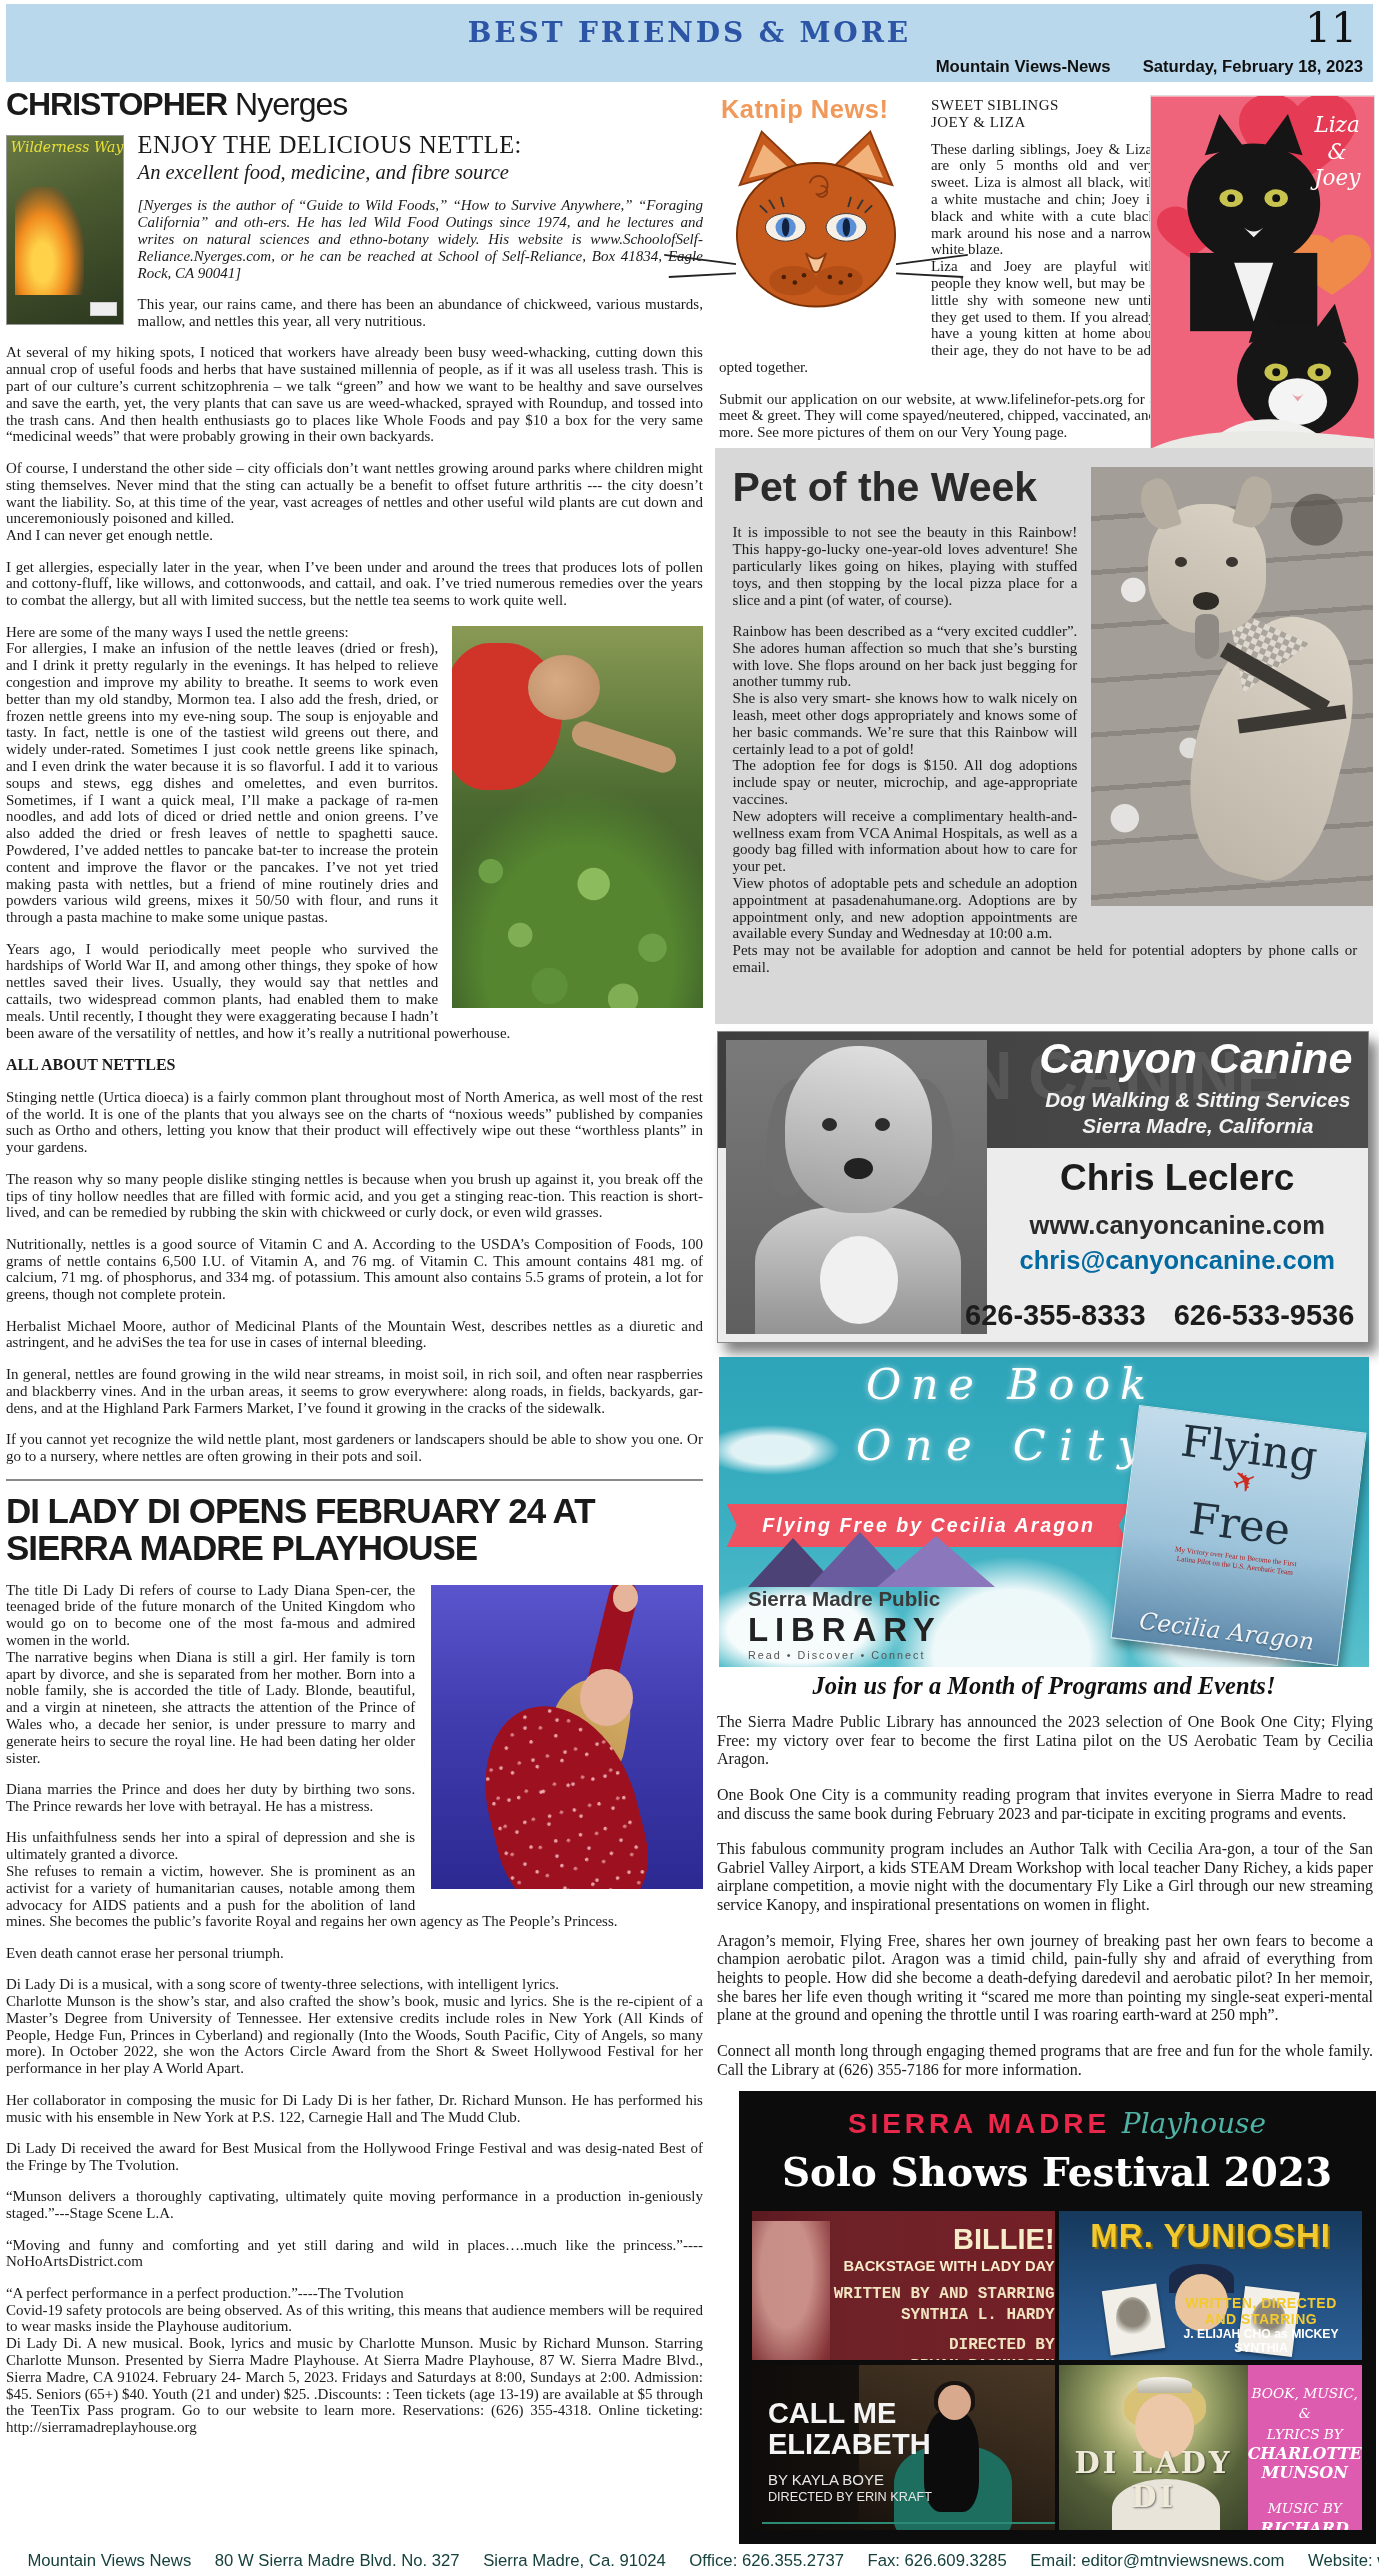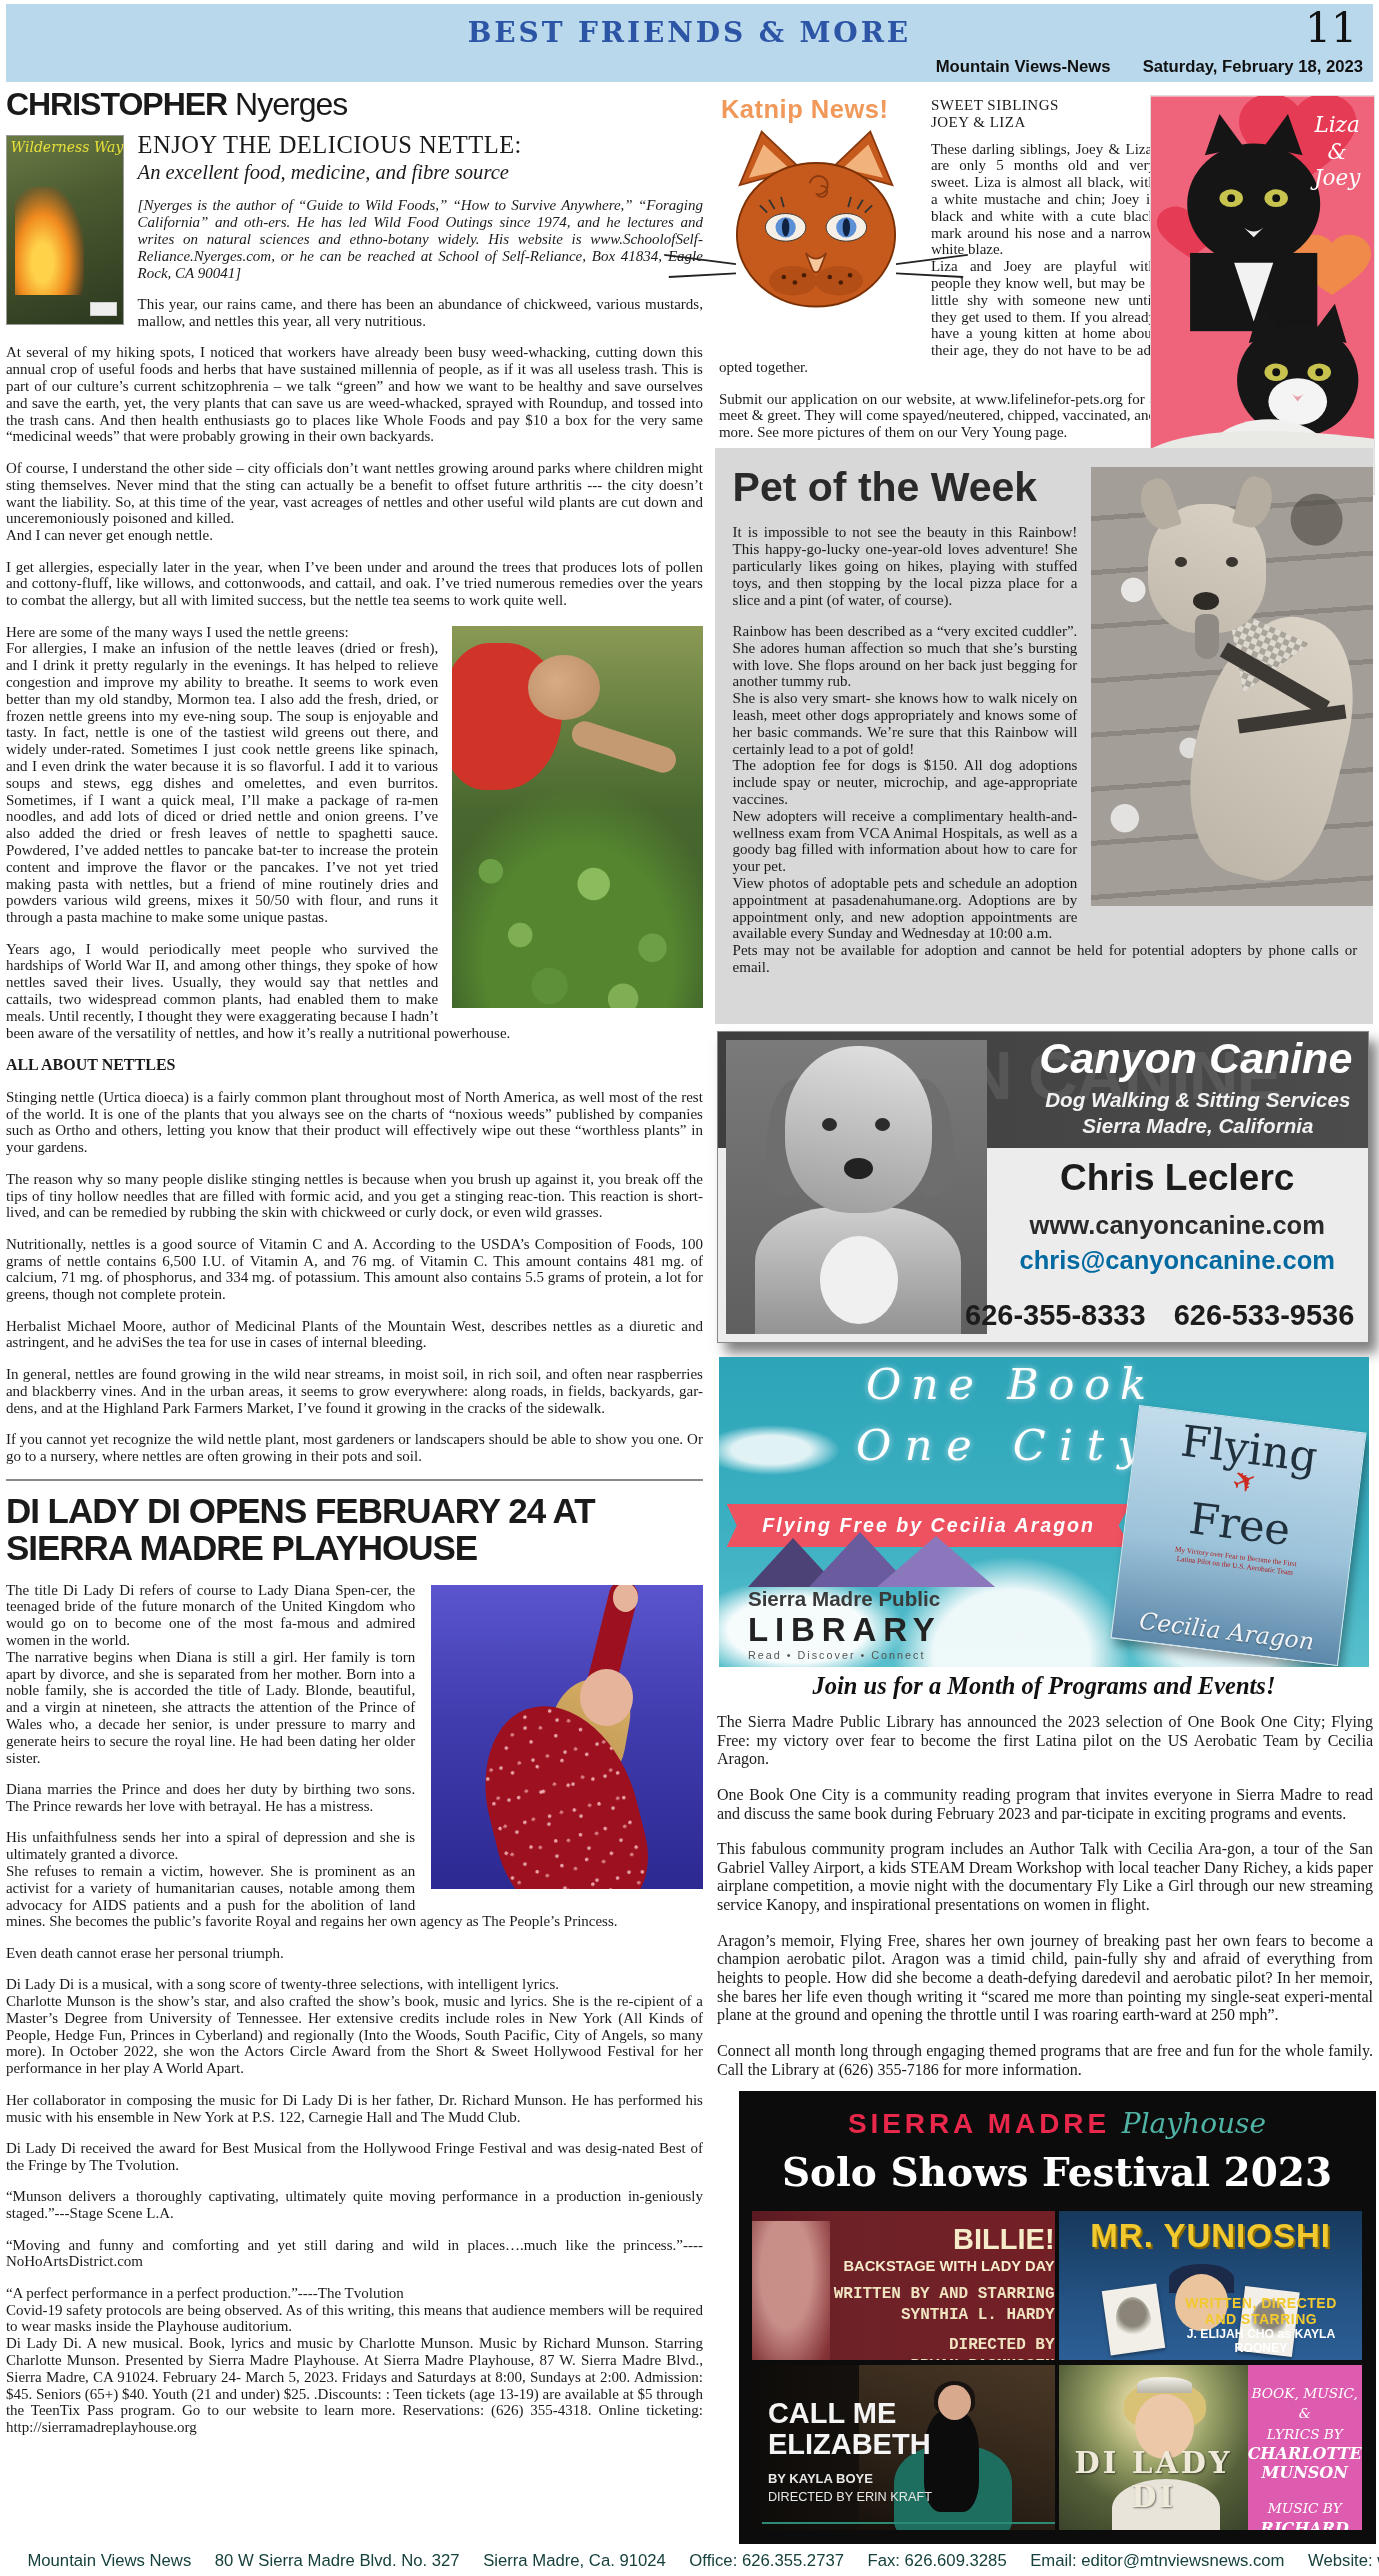--- a/index.html
+++ b/index.html
@@ -216,22 +216,22 @@
   .eliz-photo{position:absolute;right:0;top:0;width:196px;height:100%;
     background:linear-gradient(200deg,#4a3826 0%,#2e2318 60%,#17110c 100%);}
   .eliz-chair{position:absolute;right:43px;bottom:-9.8px;width:118px;height:94px;border-radius:40% 40% 20% 20%;
     background:#1e6e60;}
   .eliz-woman{position:absolute;right:76px;bottom:17.6px;width:55px;height:102px;border-radius:40% 40% 30% 30%;
     background:#0c0c0c;}
   .eliz-head{position:absolute;right:84px;bottom:110px;width:33px;height:35px;border-radius:50%;background:#d8a98c;}
   .eliz-hair{position:absolute;right:80px;bottom:116px;width:41px;height:33px;border-radius:50% 50% 30% 30%;background:#181210;}
   .po-eliz .t1{position:absolute;left:15.7px;top:33px;font-family:"Liberation Sans",sans-serif;font-weight:900;
     font-size:29px;color:#f4f4f4;line-height:1.05;white-space:pre-line;}
-  .po-eliz .c1{position:absolute;left:15.7px;top:106px;font-family:"Liberation Sans",sans-serif;font-weight:bold;
-    font-size:13px;color:#e8e8e8;}
+  .po-eliz .c1{position:absolute;left:15.7px;top:106px;font-family:"Liberation Sans",sans-serif;font-weight:normal;
+    font-size:15px;color:#e8e8e8;}
   .po-eliz .c2{position:absolute;left:15.7px;top:125px;font-family:"Liberation Sans",sans-serif;
     font-size:12.7px;color:#e8e8e8;}
   .eliz-line{position:absolute;left:9.8px;bottom:5.9px;width:411px;height:2px;background:#2d8a74;}
   .po-dilady{display:flex;}
   .dl-photo{position:relative;flex:1 1 63%;
     background:radial-gradient(circle at 50% 26%,#e3d8a2 0 14%,#97a066 38%,#55603a 66%,#3a432a 100%);}
   .dl-face{position:absolute;left:76px;top:29px;width:59px;height:65px;border-radius:50%;background:#ecc8a8;}
   .dl-hair{position:absolute;left:65px;top:15.7px;width:82px;height:49px;border-radius:50% 50% 40% 40%;background:#d9c175;}
   .dl-tiara{position:absolute;left:78px;top:11.8px;width:55px;height:15.7px;border-radius:50% 50% 0 0;
     background:linear-gradient(#f4f2ec,#b8b4a8);}
@@ -529,21 +529,21 @@
           <div class="yuni-card1">
               <div class="yuni-blob"></div>
             </div>
           <div class="yuni-card2">
               <div class="yuni-blob"></div>
             </div>
           <div class="yuni-hair"></div>
           <div class="yuni-face"></div>
           <div class="cr">
             <div class="s">WRITTEN, DIRECTED AND STARRING</div>
-            <div class="b">J. ELIJAH CHO as KAYLA ROONEY</div>
+            <div class="b">J. ELIJAH CHO as MICKEY SYNTHIA</div>
             <div class="s">PRODUCED BY</div>
             <div class="b">DAVID STIDHAM and ARI STIDHAM</div>
           </div>
         </div>
         <div class="poster po-eliz">
           <div class="eliz-photo">
             <div class="eliz-chair"></div>
             <div class="eliz-woman"></div>
             <div class="eliz-hair"></div>
             <div class="eliz-head"></div>

